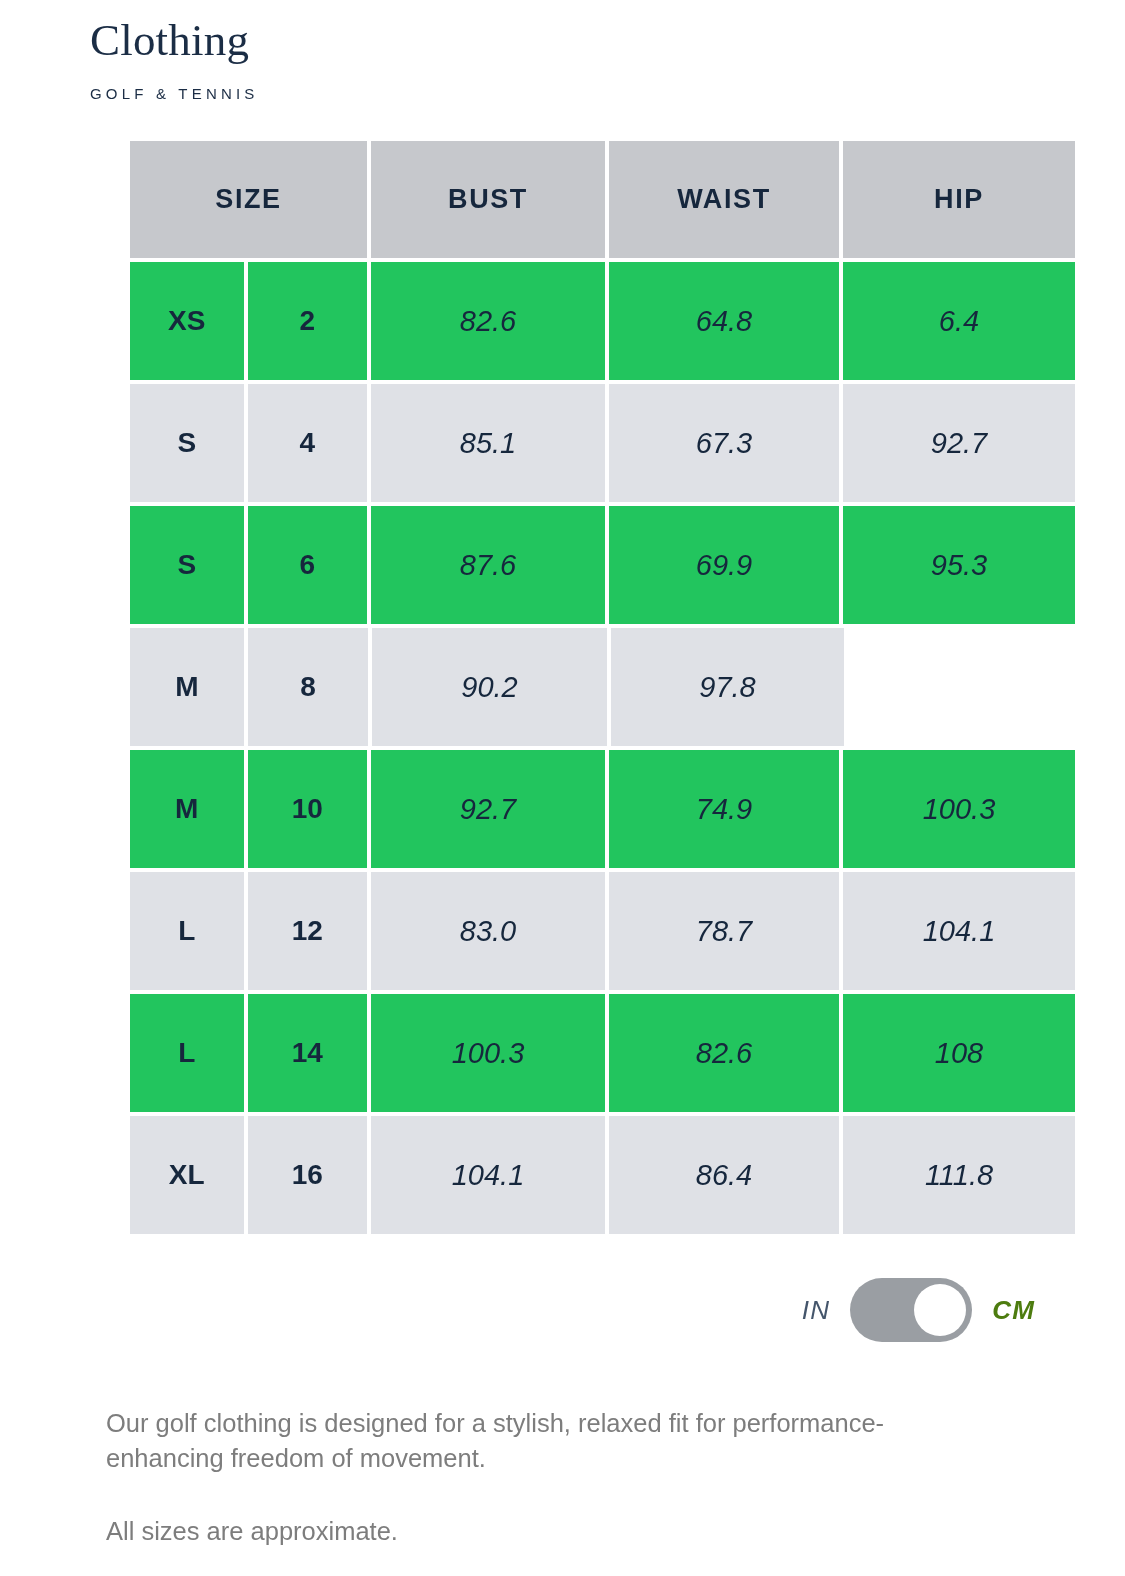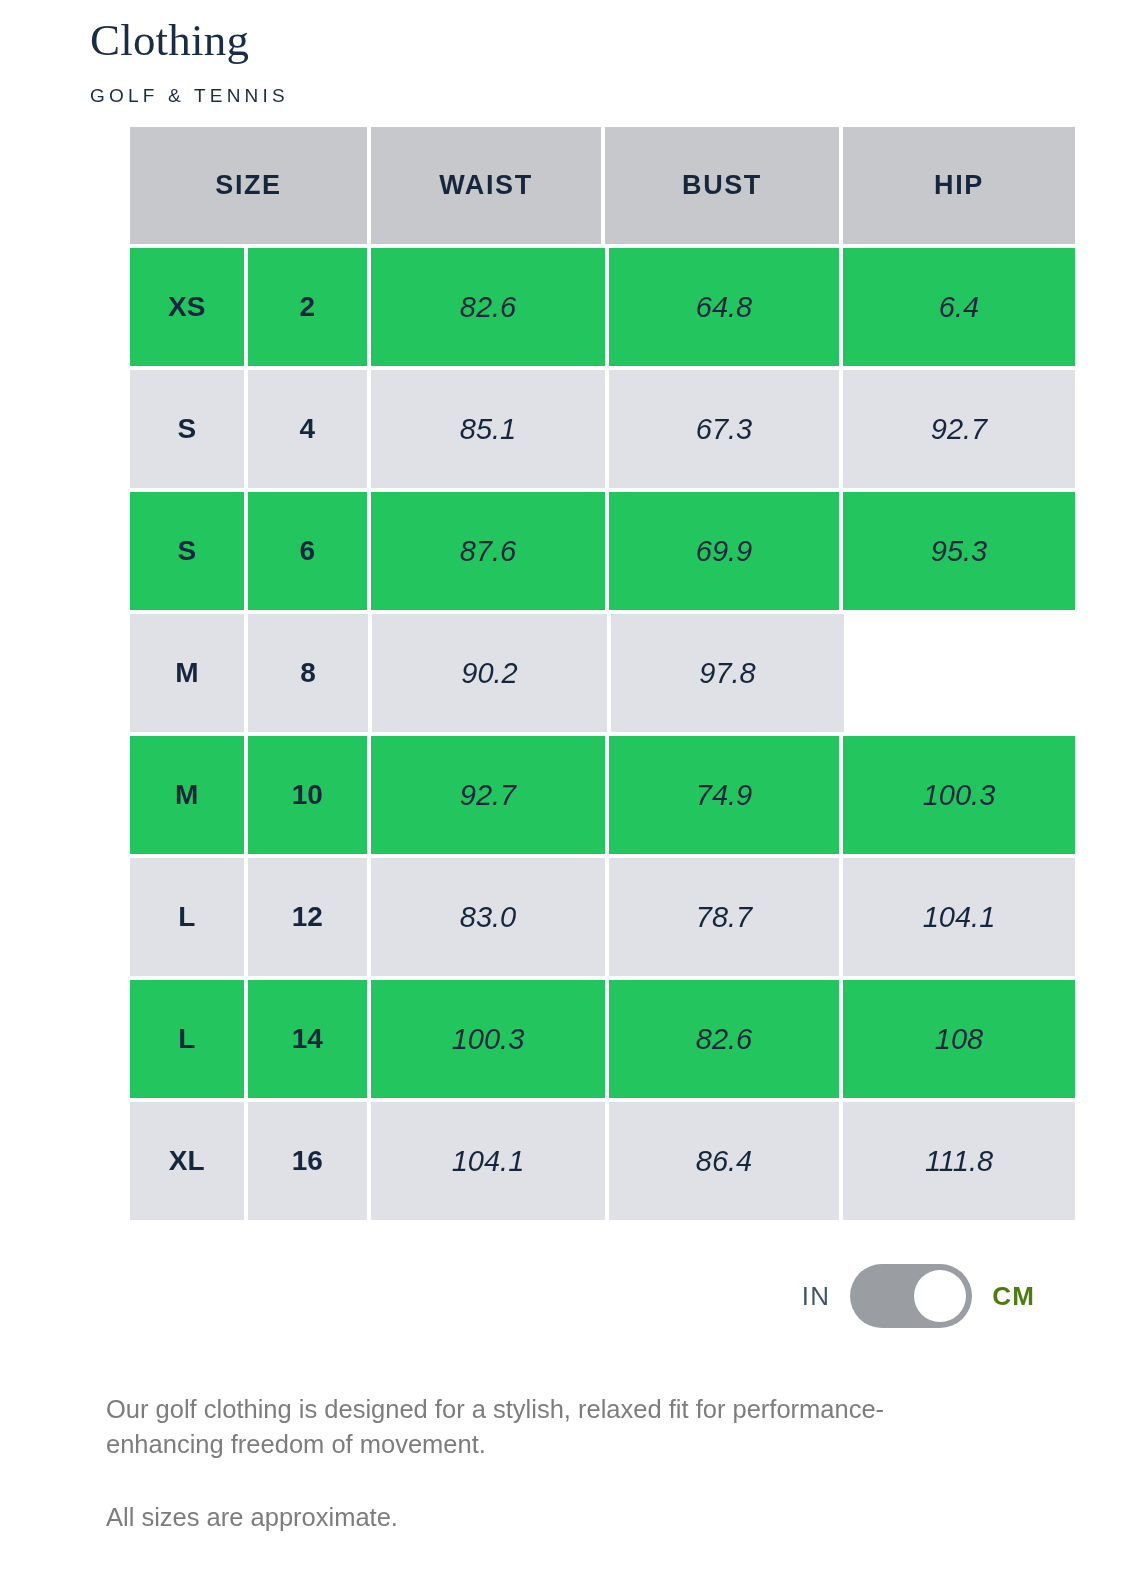--- a/index.html
+++ b/index.html
@@ -29,31 +29,31 @@
     font-size: 45px;
     line-height: 1;
     font-weight: 400;
     color: #1b2d45;
     letter-spacing: 0.2px;
     margin: 0;
     padding-top: 18px;
   }
   .page-subtitle {
     font-family: "Liberation Sans", sans-serif;
-    font-size: 19px;
+    font-size: 15px;
     letter-spacing: 4.2px;
     font-weight: 400;
     color: #1b2d45;
     margin: 0;
     padding-top: 22px;
   }
 
   
   .size-table {
-    margin-top: 20px;
+    margin-top: 39px;
     width: 945px;
     border-collapse: separate;
     border-spacing: 0;
     padding-left: 40px;
   }
 
   .t-row {
     display: flex;
     width: 945px;
   }
@@ -107,20 +107,21 @@
   .unit-toggle-wrap {
     width: 945px;
     display: flex;
     align-items: center;
     justify-content: flex-end;
     margin-top: 44px;
   }
   .unit-label {
     font-size: 26px;
     letter-spacing: 1.2px;
+    font-style: italic;
   }
   .unit-label.inactive {
     color: #44556b;
     font-weight: 400;
   }
   .unit-label.active {
     color: #4d7c0f;
     font-weight: 700;
   }
   .toggle-switch {
@@ -162,22 +163,22 @@
 <div class="page">
 
   <h1 class="page-title">Clothing</h1>
 
   <p class="page-subtitle">GOLF &amp; TENNIS</p>
 
   <div class="size-table">
 
     <div class="t-row header-row">
       <div class="cell c-size-merged">SIZE</div>
+      <div class="cell c-bust">BUST</div>
       <div class="cell c-waist">WAIST</div>
-      <div class="cell c-bust">BUST</div>
       <div class="cell c-hip">HIP</div>
     </div>
 
     <div class="t-row data-row odd">
       <div class="cell c-size-letter">XS</div>
       <div class="cell c-size-num">2</div>
       <div class="cell c-bust">82.6</div>
       <div class="cell c-waist">64.8</div>
       <div class="cell c-hip">6.4</div>
     </div>

